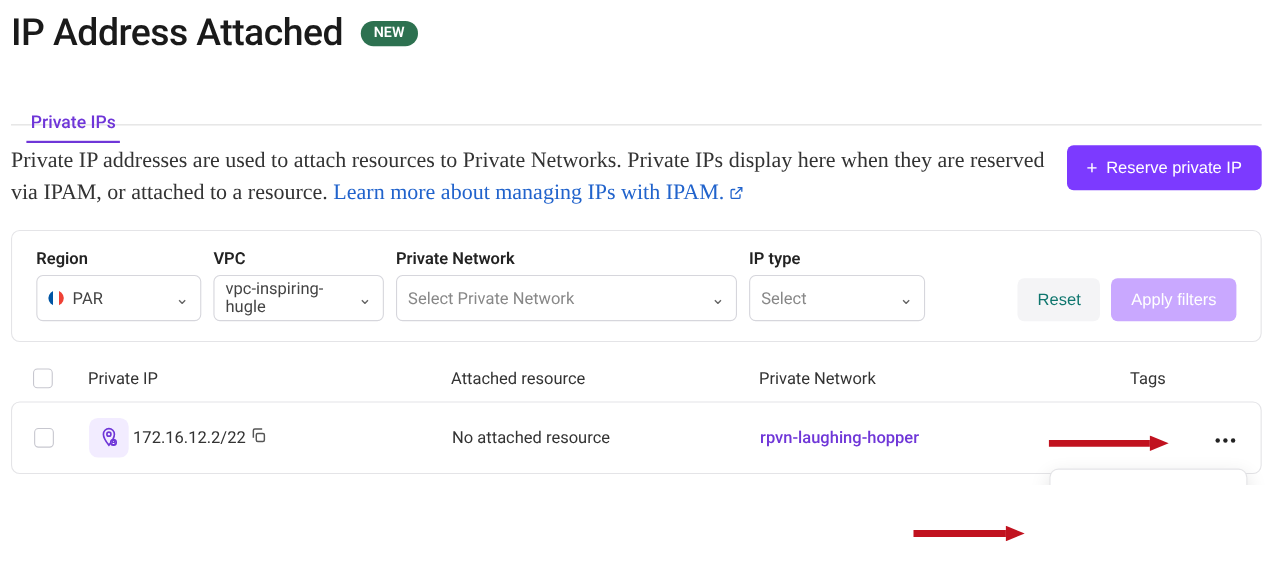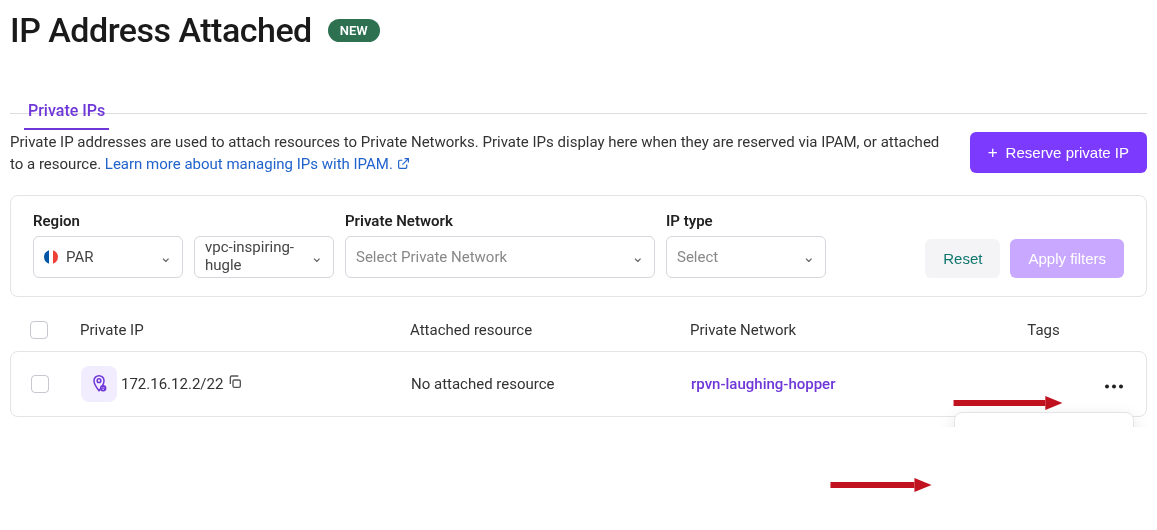--- a/index.html
+++ b/index.html
@@ -17,21 +17,21 @@
     background: #2d7150; color: #fff; font-size: 13px; font-weight: 600;
     padding: 4px 12px; border-radius: 14px;
   }
   .tabs { margin-top: 26px; border-bottom: 1px solid #ddd; }
   .tab {
     display: inline-block; padding: 8px 4px; font-size: 16px; font-weight: 500;
     color: #6f36d8; border-bottom: 2.5px solid #6f36d8; margin-left: 14px;
     position: relative; top: 17px;
   }
   .desc-row { display: flex; align-items: flex-start; gap: 20px; margin-top: 18px; }
-  .desc { font-size: 15px; color: #333; line-height: 1.45; flex: 1; }
+  .desc { font-size: 20px; color: #333; line-height: 1.45; flex: 1; font-family: Liberation Serif, serif; }
   .desc a { color: #2163cc; text-decoration: none; }
   .ext-icon { display: inline-block; vertical-align: -1px; }
   .btn-primary {
     background: #7c3aff; color: #fff; border: none; border-radius: 6px;
     padding: 12px 18px; font-size: 15px; font-weight: 500; cursor: pointer;
     display: flex; align-items: center; gap: 8px; white-space: nowrap;
   }
   .plus { font-size: 17px; line-height: 1; }
   .filter-panel {
     border: 1px solid #e4e4e7; border-radius: 8px; margin-top: 18px;
@@ -42,21 +42,21 @@
   .select {
     border: 1px solid #d6d6dc; border-radius: 6px; height: 42px;
     display: flex; align-items: center; justify-content: space-between;
     padding: 0 10px; font-size: 15px; color: #444; background: #fff; cursor: pointer;
   }
   .select.placeholder { color: #888; }
   .chev { color: #666; }
   .flag { width: 14px; height: 14px; border-radius: 50%; display: inline-block;
           background: linear-gradient(90deg,#0055a4 33%,#fff 33%,#fff 66%,#ef4135 66%); margin-right:8px; vertical-align:-2px;}
   .sel-region { width: 150px; }
-  .sel-vpc { width: 140px; }
+  .sel-vpc { width: 155px; }
   .sel-pn { width: 310px; }
   .sel-type { width: 160px; }
   .filter-actions { margin-left: auto; display: flex; gap: 10px; }
   .btn-reset {
     background: #f4f4f6; color: #0f766e; border: none; border-radius: 6px;
     padding: 11px 18px; font-size: 15px; cursor: not-allowed;
   }
   .btn-apply {
     background: #c9a8ff; color: #fff; border: none; border-radius: 6px;
     padding: 11px 18px; font-size: 15px; font-weight: 500; cursor: not-allowed;
@@ -137,20 +137,21 @@
 
 <div class="filter-panel">
   <div class="filter-group">
     <span class="filter-label">Region</span>
     <div class="select sel-region">
       <span><span class="flag"></span><span>PAR</span></span>
       <span class="chev">⌄</span>
     </div>
   </div>
   <div class="filter-group">
+    <span class="filter-label">VPC</span>
     <div class="select sel-vpc">
       <span style="line-height:1.15">vpc-inspiring-hugle</span>
       <span class="chev">⌄</span>
     </div>
   </div>
   <div class="filter-group">
     <span class="filter-label">Private Network</span>
     <div class="select sel-pn placeholder">
       <span>Select Private Network</span>
       <span class="chev">⌄</span>

